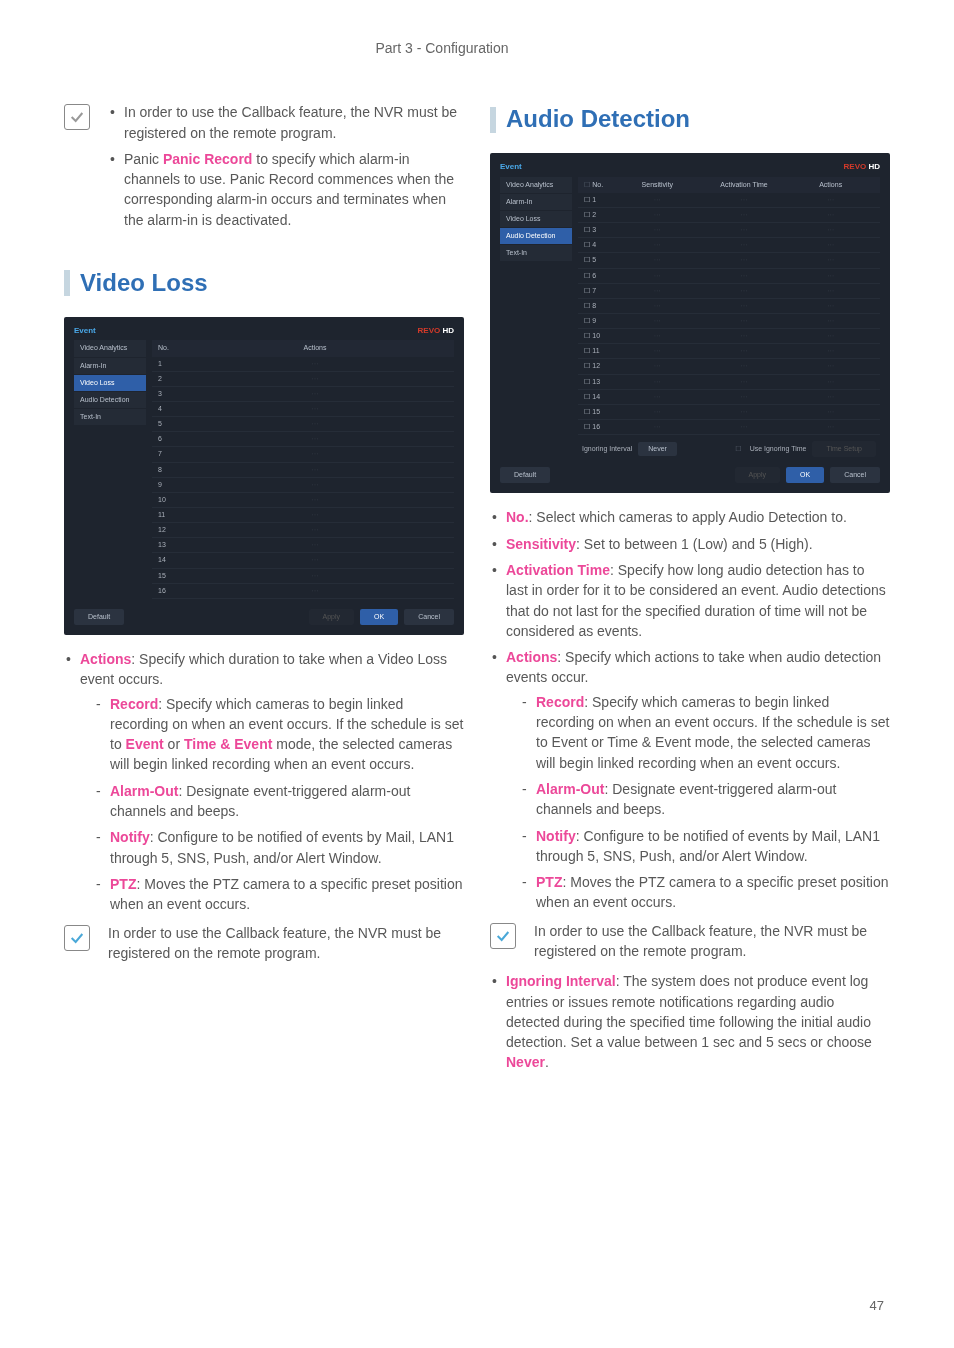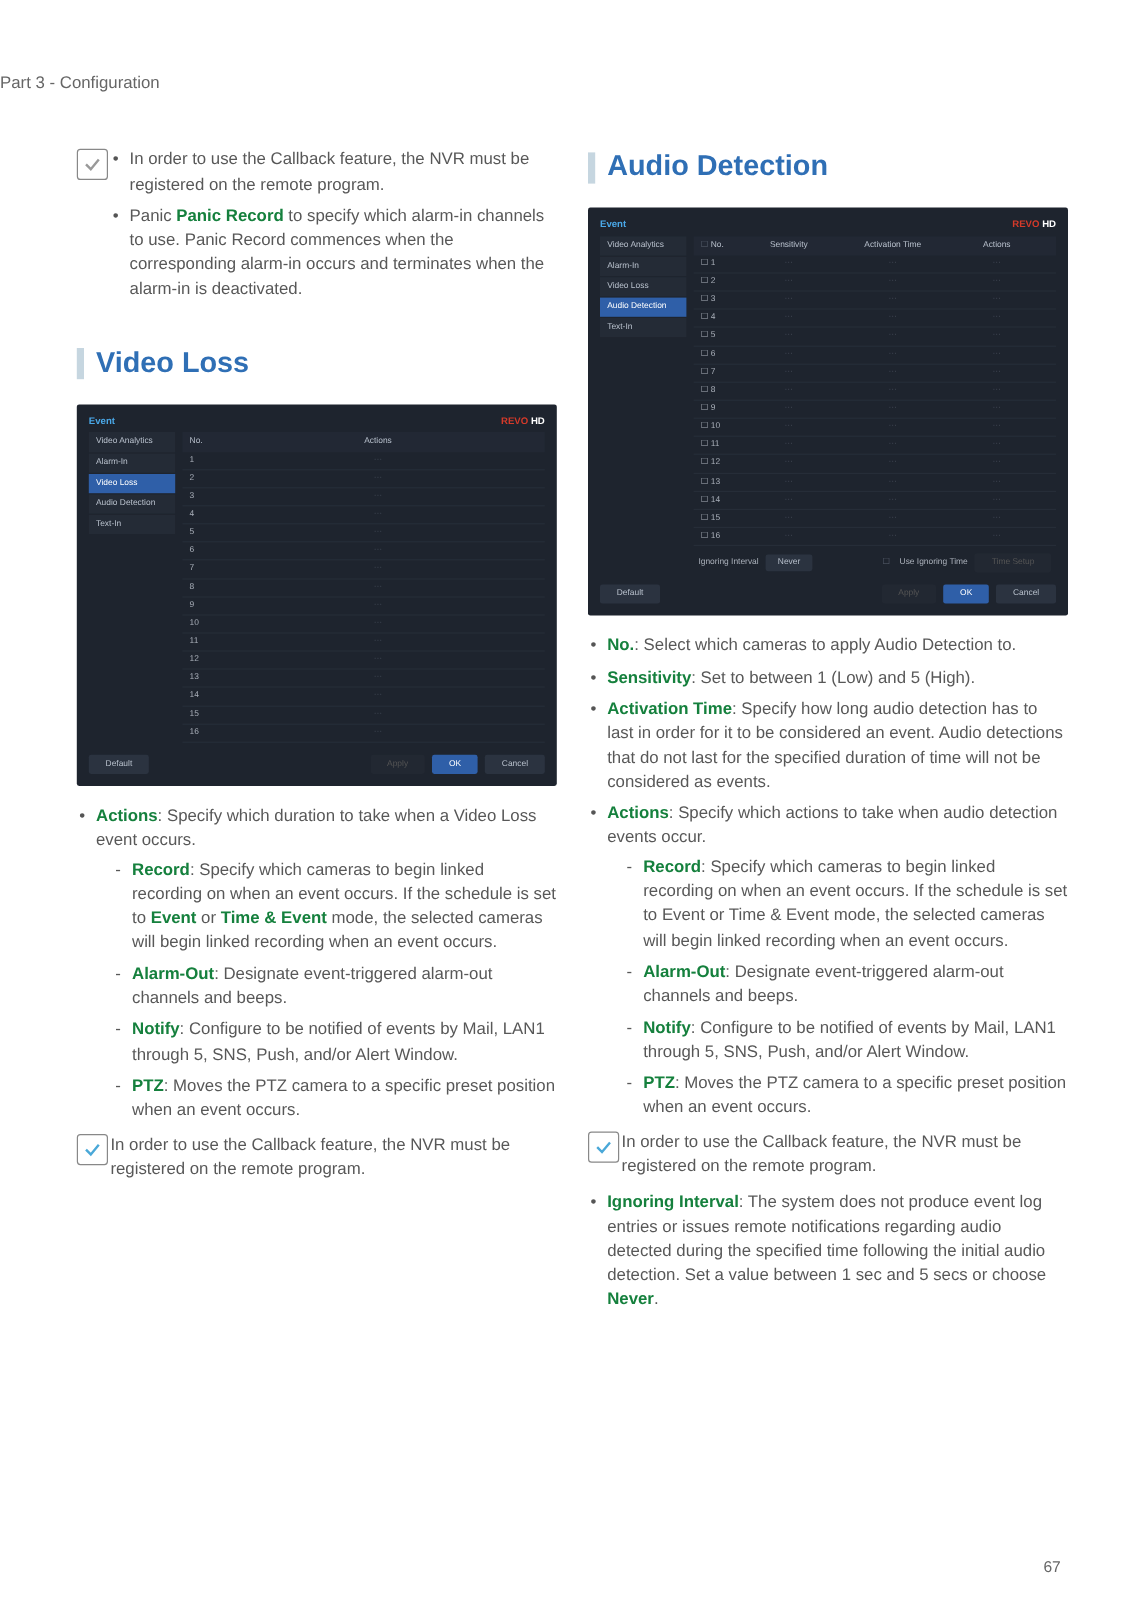--- a/index.html
+++ b/index.html
@@ -7,50 +7,49 @@
     font-family: Arial, Helvetica, sans-serif;
     width: 954px;
     height: 1348px;
     background: #fff;
     color: #585858;
     font-size: 14px;
     line-height: 1.45;
     position: relative;
   }
   .page-header {
-    text-align: left;
+    text-align: center;
     padding: 38px 70px 0 0;
     font-size: 14px;
     color: #666;
-    margin-top: 20px;
   }
   .columns {
     display: flex;
     gap: 26px;
     padding: 44px 64px 0 64px;
   }
   .col { flex: 1; min-width: 0; }
-  .note-row { display: flex; gap: 2px; margin-bottom: 10px; }
+  .note-row { display: flex; gap: 18px; margin-bottom: 10px; }
   .note-icon {
     width: 26px; height: 26px; border: 1px solid #888; border-radius: 3px;
     display: flex; align-items: center; justify-content: center;
     flex-shrink: 0; margin-top: 2px;
   }
   .note-icon svg { width: 16px; height: 16px; }
   .note-icon.grey svg path { stroke: #999; }
   .note-icon.blue svg path { stroke: #4aa8d8; }
   ul.bul { list-style: none; padding-left: 0; }
   ul.bul > li { position: relative; padding-left: 16px; margin-bottom: 6px; }
   ul.bul > li::before {
     content: "•"; position: absolute; left: 2px; top: 0; color: #555;
   }
   ul.dash { list-style: none; padding-left: 16px; margin-top: 4px; }
   ul.dash > li { position: relative; padding-left: 14px; margin-bottom: 6px; }
   ul.dash > li::before { content: "-"; position: absolute; left: 0; top: 0; }
-  b, strong { color: #15803d; }
+  b, strong { color: #ec4899; }
   .section-title {
     display: flex; align-items: center; gap: 10px;
     margin: 30px 0 16px 0;
   }
   .section-title .bar {
     width: 6px; height: 26px; background: #c6d6e0;
   }
   .section-title h2 {
     color: #2f6fb5; font-size: 24px; font-weight: bold;
   }
@@ -405,13 +404,13 @@
       <div style="flex:1;">In order to use the Callback feature, the NVR must be registered on the remote program.</div>
     </div>
 
     <ul class="bul" id="ad-bullets2" style="margin-top:10px;">
         <li><b>Ignoring Interval</b>: The system does not produce event log entries or issues remote notifications regarding audio detected during the specified time following the initial audio detection. Set a value between 1 sec and 5 secs or choose <b>Never</b>.</li>
       </ul>
 
   </div>
 </div>
 
-<div class="page-num">67</div>
+<div class="page-num">47</div>
 
 </body></html>

